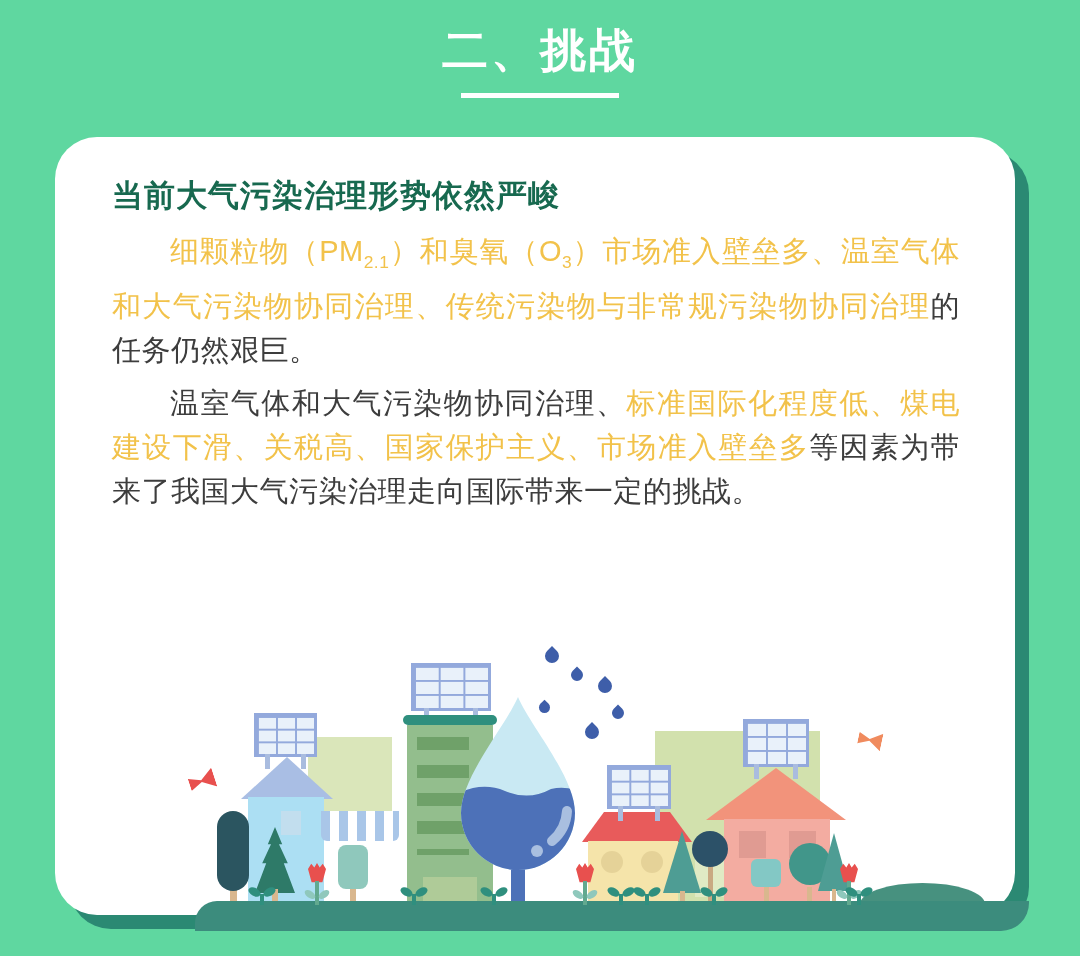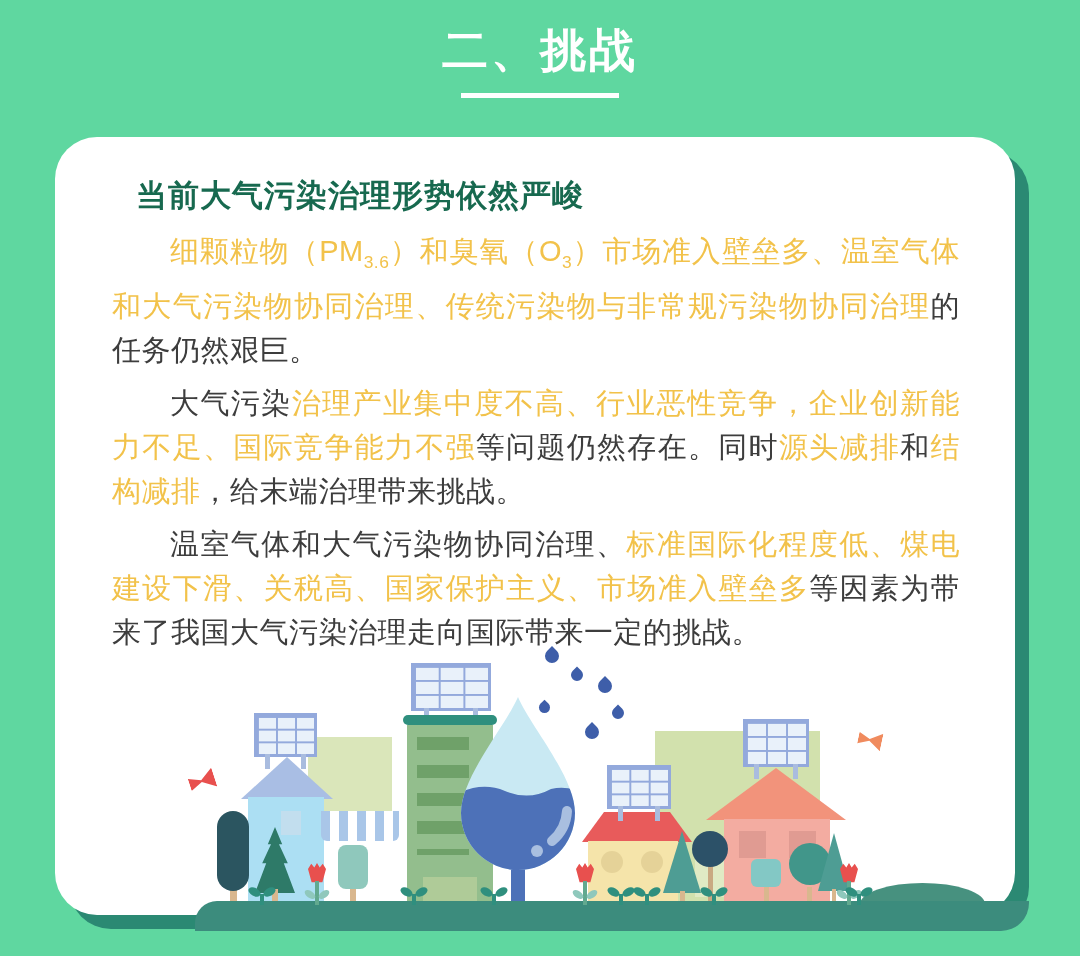--- a/index.html
+++ b/index.html
@@ -10,21 +10,21 @@
   html,body{width:1080px;height:956px;overflow:hidden;}
   body{background:var(--bg-green,#5FD7A0);font-family:"Liberation Sans","DejaVu Sans",sans-serif;position:relative;}
 
   .title-wrap{position:absolute;top:20px;left:0;width:100%;text-align:center;z-index:2;}
   .page-title{font-size:46px;font-weight:700;color:#fff;letter-spacing:3px;}
   .title-underline{width:158px;height:5px;background:#fff;margin:11px auto 0;}
 
   .card{position:absolute;left:55px;top:137px;width:960px;height:778px;background:#fff;
         border-radius:42px;box-shadow:14px 14px 0 0 var(--card-shadow,#2B8973);}
   .card-text{position:absolute;left:57px;right:55px;top:38px;}
-  .card-heading{font-size:31px;font-weight:700;color:var(--heading-green,#17694F);margin-bottom:12px;letter-spacing:1px;margin-left:24px;}
+  .card-heading{font-size:31px;font-weight:700;color:var(--heading-green,#17694F);margin-bottom:12px;letter-spacing:1px;}
   .para{font-size:29px;line-height:44px;color:var(--text-dark,#3D3D3D);text-indent:2em;
         text-align:justify;margin-bottom:9px;letter-spacing:0.5px;}
   .seg-yellow{color:var(--text-yellow,#F2C24A);font-weight:400;}
   .seg-dark{color:var(--text-dark,#3D3D3D);}
   .para sub{font-size:0.6em;}
 
   
   .illo{position:absolute;left:0;bottom:-16px;width:100%;height:290px;overflow:visible;}
   .illo div,.illo span,.illo svg{position:absolute;}
   .ground{left:140px;right:-14px;bottom:0;height:30px;background:var(--ground-teal,#3C8C7D);
@@ -71,22 +71,21 @@
 
 <div class="title-wrap">
   <div class="page-title">二、挑战</div>
   <div class="title-underline"></div>
 </div>
 
 <div class="card">
   <div class="card-text">
     <div class="card-heading">当前大气污染治理形势依然严峻</div>
     <div>
-        <p class="para"><span class="seg-yellow">细颗粒物（PM</span><sub class="seg-yellow">3.6</sub><span class="seg-yellow">）和臭氧（O</span><sub class="seg-yellow">3</sub><span class="seg-yellow">）市场准入壁垒多、温室气体和大气污染物协同治理、传统污染物与非常规污染物协同治理</span><span class="seg-dark">的任务仍然艰巨。</span></p>
-        <p class="para"><span class="seg-dark">大气污染</span><span class="seg-yellow">治理产业集中度不高、行业恶性竞争，企业创新能力不足、国际竞争能力不强</span><span class="seg-dark">等问题仍然存在。同时</span><span class="seg-yellow">源头减排</span><span class="seg-dark">和</span><span class="seg-yellow">结构减排</span><span class="seg-dark">，给末端治理带来挑战。</span></p>
+        <p class="para"><span class="seg-yellow">细颗粒物（PM</span><sub class="seg-yellow">2.1</sub><span class="seg-yellow">）和臭氧（O</span><sub class="seg-yellow">3</sub><span class="seg-yellow">）市场准入壁垒多、温室气体和大气污染物协同治理、传统污染物与非常规污染物协同治理</span><span class="seg-dark">的任务仍然艰巨。</span></p>
         <p class="para"><span class="seg-dark">温室气体和大气污染物协同治理、</span><span class="seg-yellow">标准国际化程度低、煤电建设下滑、关税高、国家保护主义、市场准入壁垒多</span><span class="seg-dark">等因素为带来了我国大气污染治理走向国际带来一定的挑战。</span></p>
       </div>
   </div>
 
   <div class="illo">
 
     <div class="bldg" style="left:253px;bottom:26px;width:84px;height:168px;background:#DAE6BA;"></div>
     <div class="bldg" style="left:600px;bottom:26px;width:165px;height:174px;background:#D2E1AD;">
       <div style="left:40px;bottom:8px;width:58px;height:38px;background:#E0EAC4;"></div>
     </div>

